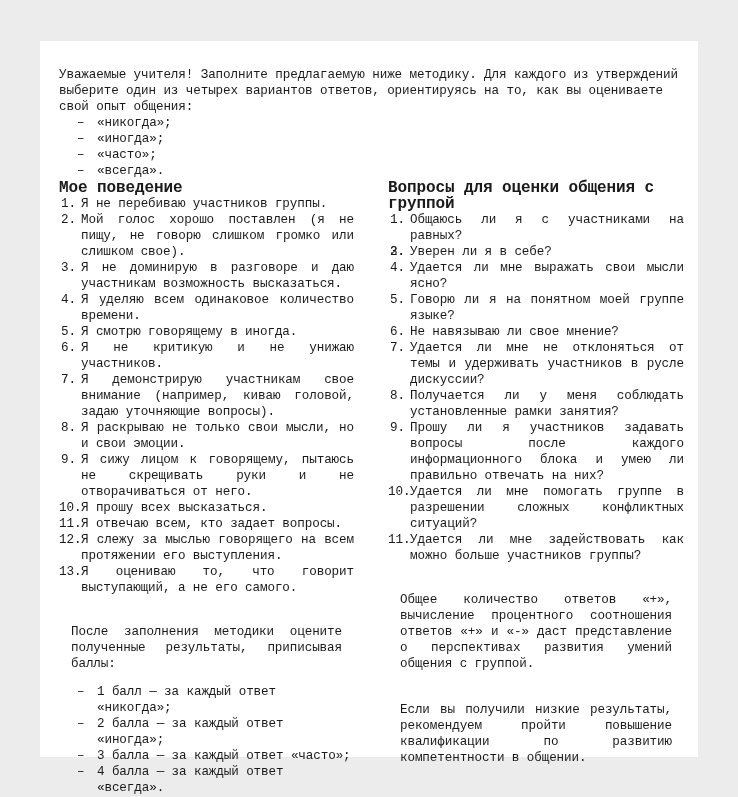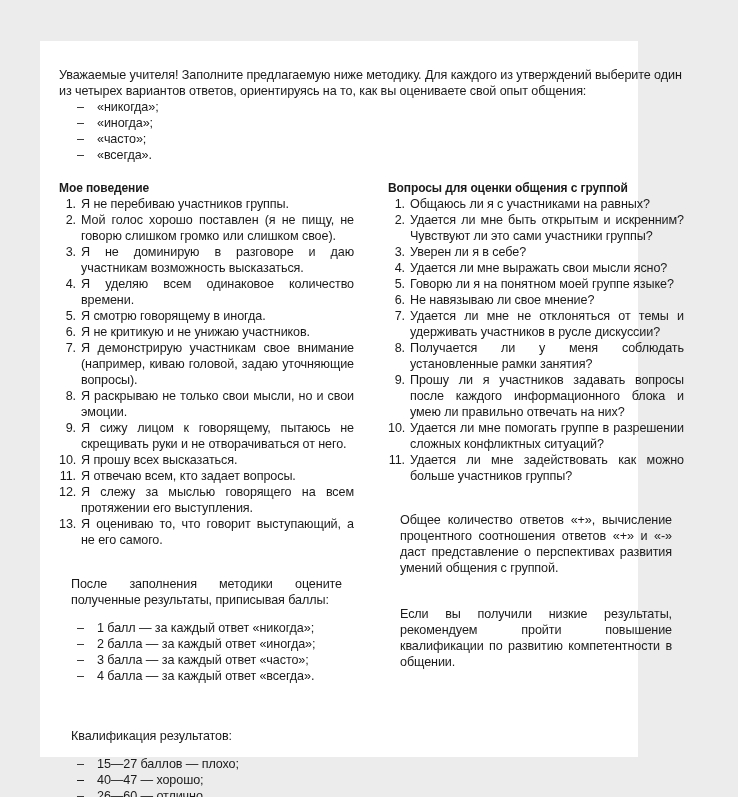--- a/index.html
+++ b/index.html
@@ -7,32 +7,33 @@
       width: 738px; height: 797px;
       background: #ececec;
       font-family: "Liberation Sans", "DejaVu Sans", sans-serif;
       color: #1a1a1a;
       position: relative;
       overflow: hidden;
     }
     .page {
       position: absolute;
       left: 40px; top: 41px;
-      width: 598px; height: 716px;
+      width: 658px; height: 716px;
       background: #ffffff;
+      font-family: Liberation Mono, monospace;
     }
     .txt { font-size: 12.6px; line-height: 16px; letter-spacing: -0.1px; }
     .intro { position: absolute; left: 19px; top: 26px; width: 630px; }
     .intro p { margin: 0; }
     ul.dash { list-style: none; margin: 0; padding: 0; }
     ul.dash li { position: relative; padding-left: 38px; }
     ul.dash li .dash-mark { position: absolute; left: 18px; top: 0; }
     .col-left { position: absolute; left: 19px; top: 139px; width: 295px; }
     .col-right { position: absolute; left: 348px; top: 139px; width: 296px; }
-    h3.sect { margin: 0; font-size: 12px; line-height: 16px; font-weight: bold; }
+    h3.sect { margin: 0; font-size: 16px; line-height: 16px; font-weight: bold; }
     ol.num { list-style: none; margin: 0; padding: 0; }
     ol.num li { position: relative; padding-left: 22px; text-align: justify; }
     ol.num li .n { position: absolute; left: 0; width: 17px; text-align: right; }
     .gap { height: 16px; }
     .gap-sm { height: 6px; }
     p.para { margin: 12px; text-align: justify; }
   </style>
 </head>
 <body>
 
@@ -85,21 +86,21 @@
       <li><span class="dash-mark">–</span></li>
       <li><span class="dash-mark">–</span><span>40—47 — хорошо;</span></li>
       <li><span class="dash-mark">–</span><span>26—60 — отлично.</span></li>
     </ul>
   </div>
 
   <div class="col-right txt">
     <h3 class="sect">Вопросы для оценки общения с группой</h3>
     <ol class="num">
       <li><span class="n">1.</span><span>Общаюсь ли я с участниками на равных?</span></li>
-      <li><span class="n">2.</span><span>Удается ли мне быть открытым и искренним? Чувствуют ли это сами участники группы?</span></li>
+      <li><span class="n">2.</span></li>
       <li><span class="n">3.</span><span>Уверен ли я в себе?</span></li>
       <li><span class="n">4.</span><span>Удается ли мне выражать свои мысли ясно?</span></li>
       <li><span class="n">5.</span><span>Говорю ли я на понятном моей группе языке?</span></li>
       <li><span class="n">6.</span><span>Не навязываю ли свое мнение?</span></li>
       <li><span class="n">7.</span><span>Удается ли мне не отклоняться от темы и удерживать участников в русле дискуссии?</span></li>
       <li><span class="n">8.</span><span>Получается ли у меня соблюдать установленные рамки занятия?</span></li>
       <li><span class="n">9.</span><span>Прошу ли я участников задавать вопросы после каждого информационного блока и умею ли правильно отвечать на них?</span></li>
       <li><span class="n">10.</span><span>Удается ли мне помогать группе в разрешении сложных конфликтных ситуаций?</span></li>
       <li><span class="n">11.</span><span>Удается ли мне задействовать как можно больше участников группы?</span></li>
     </ol>

